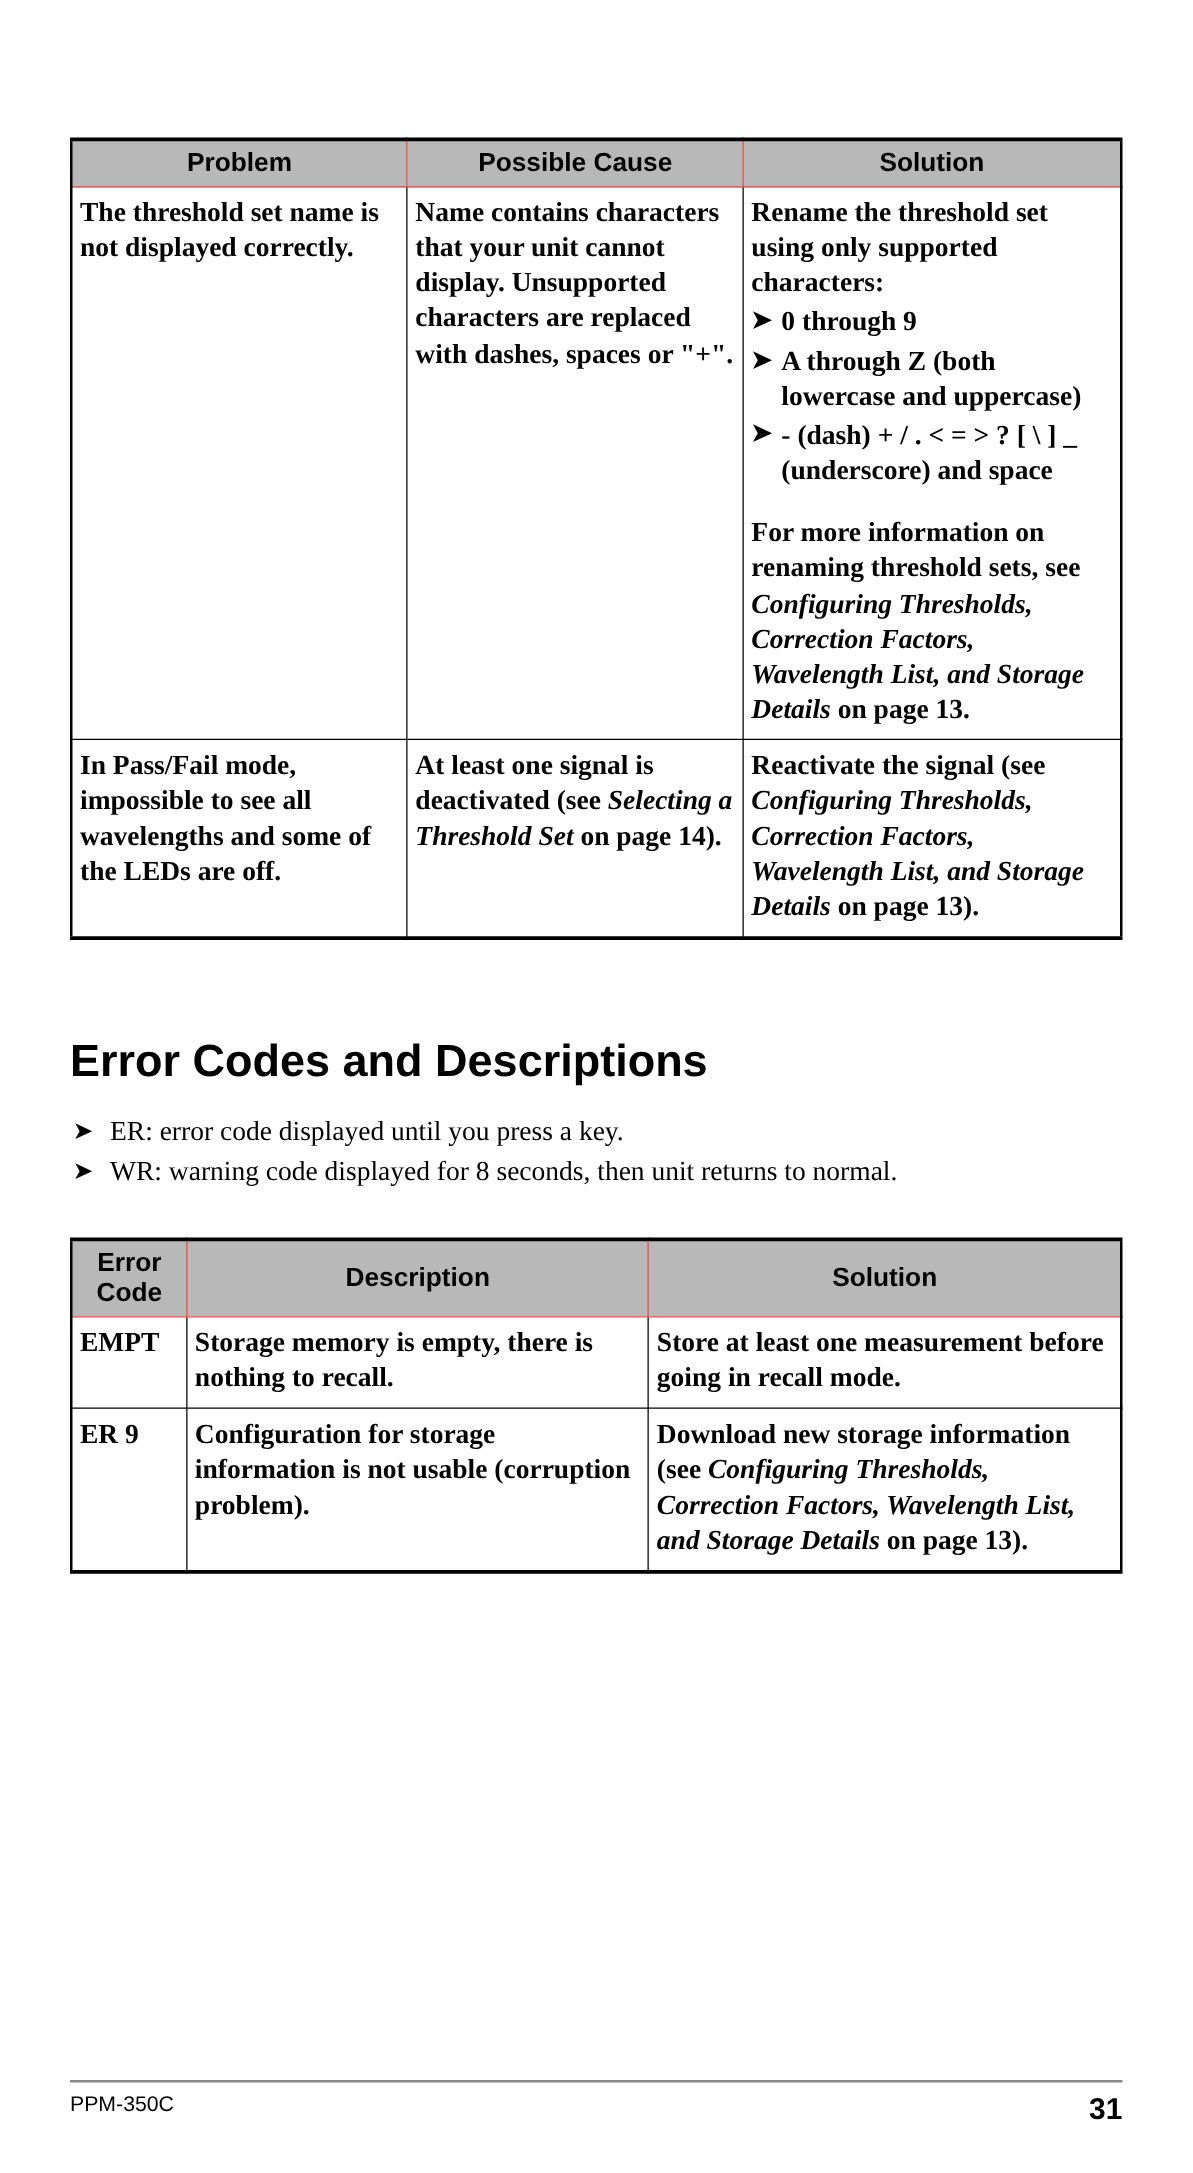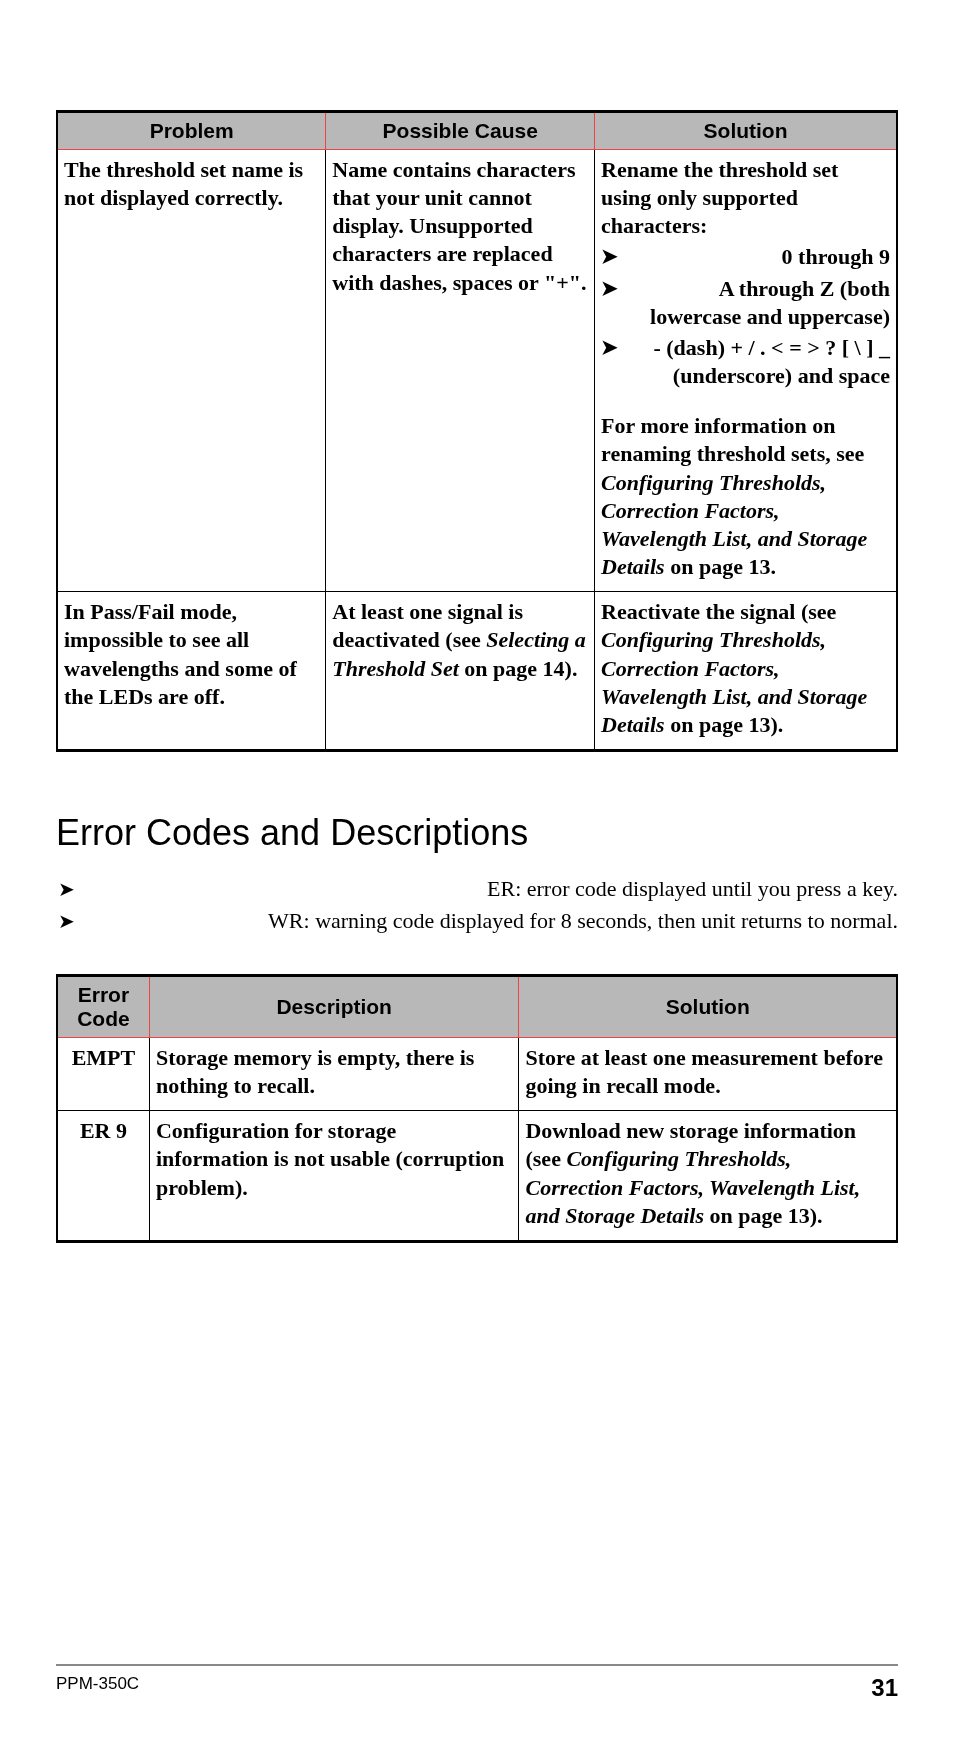--- a/index.html
+++ b/index.html
@@ -42,34 +42,33 @@
     display: flex;
     align-items: flex-start;
     margin: 3px 0;
   }
   .arrow-bullet .arrow {
     flex: 0 0 auto;
     width: 24px;
     font-size: 20px;
     line-height: 1.3;
   }
-  .arrow-bullet .txt { flex: 1; text-align: right; }
+  .arrow-bullet .txt { flex: 1; }
   .italic { font-style: italic; }
   h2.section {
     font-family: Arial, Helvetica, sans-serif;
-    font-weight: 400;
+    font-weight: 700;
     font-size: 36px;
-    margin-top: 60px;
+    margin-top: 76px;
     margin-bottom: 22px;
   }
   .intro-list { margin-left: 2px; margin-bottom: 40px; }
   .intro-list .arrow-bullet { font-size: 22px; margin: 6px 0; }
   .intro-list .arrow { width: 30px; }
   .table2 td.code {
-    text-align: center;
     font-size: 22px;
     padding-top: 6px;
   }
   .footer {
     position: absolute;
     left: 56px;
     right: 56px;
     bottom: 36px;
   }
   .footer hr {

